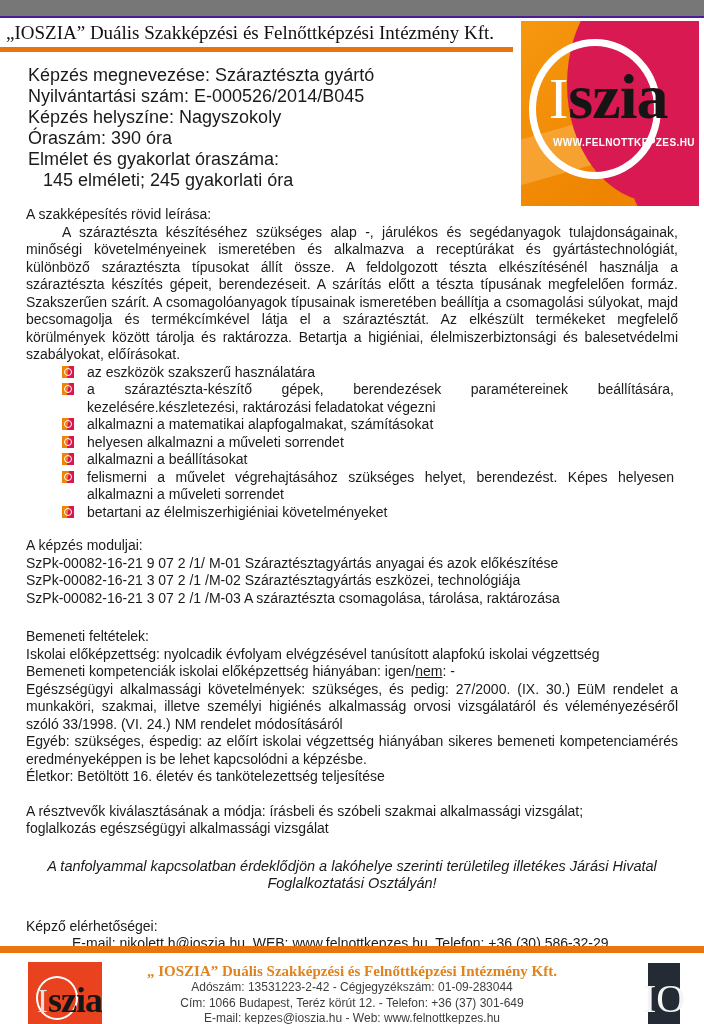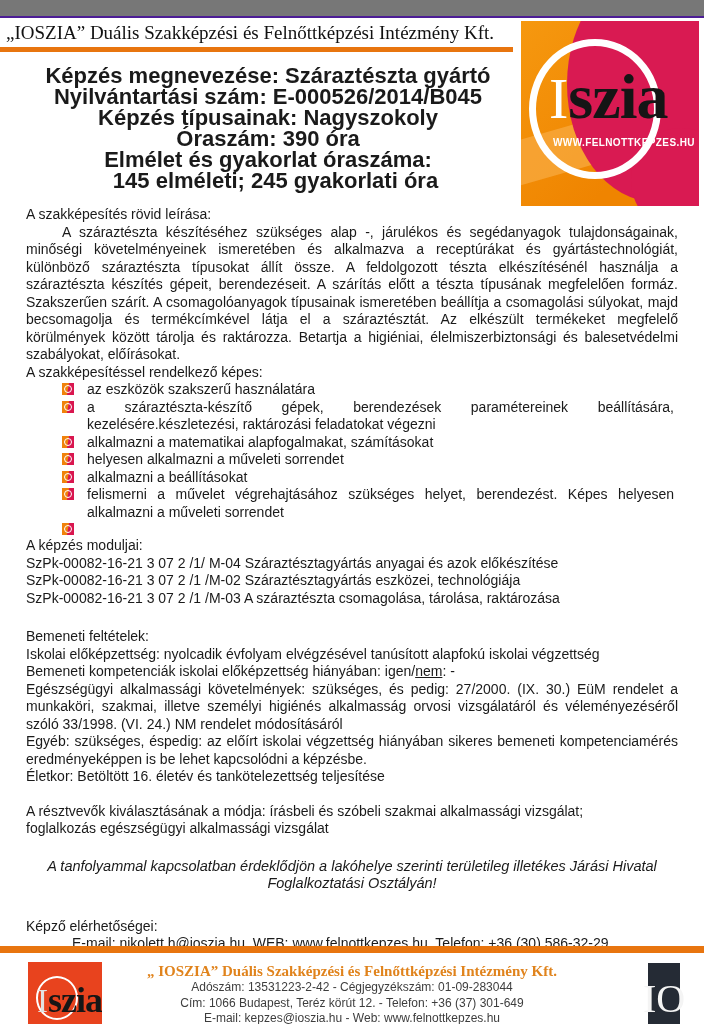--- a/index.html
+++ b/index.html
@@ -60,23 +60,22 @@
   .logo .logo-i  { color: #fff; font-size: 58px; }
   .logo .logo-szia { color: #151515; font-size: 64px; font-weight: 600; letter-spacing: -1px; }
   .logo .logo-url {
     position: absolute; left: 32px; top: 116px;
     color: #fff; font-size: 10px; font-weight: bold; letter-spacing: .4px;
   }
 
   
   .info-block {
     margin: 13px 0 0 28px;
-    font-size: 22px; font-weight: bold; line-height: 21px;
+    font-size: 18px; font-weight: normal; line-height: 21px;
     width: 480px;
-    text-align: center;
   }
   .info-block .indent { padding-left: 15px; }
 
   
   .content { padding: 0 26px 0 26px; font-size: 14px; line-height: 17.5px; }
   .sec-heading { }
   .desc-par { margin: 0; text-align: justify; text-indent: 36px; }
 
   ul.comp-list { list-style: none; margin: 0 0 0 36px; padding: 0; width: 612px; }
   ul.comp-list li { position: relative; padding-left: 25px; text-align: justify; }
@@ -155,49 +154,48 @@
     <div class="ring"></div>
     <div class="logo-text">
       <span class="logo-i">I</span><span class="logo-szia">szia</span>
     </div>
     <div class="logo-url">WWW.FELNOTTKEPZES.HU</div>
   </div>
 
   <div class="info-block">
     <div>Képzés megnevezése: Száraztészta gyártó</div>
     <div>Nyilvántartási szám: E-000526/2014/B045</div>
-    <div>Képzés típusainak: Nagyszokoly</div>
+    <div>Képzés helyszíne: Nagyszokoly</div>
     <div>Óraszám: 390 óra</div>
     <div>Elmélet és gyakorlat óraszáma:</div>
     <div class="indent">145 elméleti; 245 gyakorlati óra</div>
   </div>
 
   <div class="content">
 
     <div class="desc-sec" style="margin-top:15px;">
       <div class="sec-heading">A szakképesítés rövid leírása:</div>
       <p class="desc-par">A száraztészta készítéséhez szükséges alap -, járulékos és segédanyagok tulajdonságainak, minőségi követelményeinek ismeretében és alkalmazva a receptúrákat és gyártástechnológiát, különböző száraztészta típusokat állít össze. A feldolgozott tészta elkészítésénél használja a száraztészta készítés gépeit, berendezéseit. A szárítás előtt a tészta típusának megfelelően formáz. Szakszerűen szárít. A csomagolóanyagok típusainak ismeretében beállítja a csomagolási súlyokat, majd becsomagolja és termékcímkével látja el a száraztésztát. Az elkészült termékeket megfelelő körülmények között tárolja és raktározza. Betartja a higiéniai, élelmiszerbiztonsági és balesetvédelmi szabályokat, előírásokat.</p>
     </div>
 
     <div>
-      <div class="sec-heading">A szakképesítéssel rendelkező képes:</div>
       <ul class="comp-list">
         <li><span class="bullet-icon"></span><span>az eszközök szakszerű használatára</span></li>
         <li><span class="bullet-icon"></span><span>a száraztészta-készítő gépek, berendezések paramétereinek beállítására, kezelésére.készletezési, raktározási feladatokat végezni</span></li>
         <li><span class="bullet-icon"></span><span>alkalmazni a matematikai alapfogalmakat, számításokat</span></li>
         <li><span class="bullet-icon"></span><span>helyesen alkalmazni a műveleti sorrendet</span></li>
         <li><span class="bullet-icon"></span><span>alkalmazni a beállításokat</span></li>
         <li><span class="bullet-icon"></span><span>felismerni a művelet végrehajtásához szükséges helyet, berendezést. Képes helyesen alkalmazni a műveleti sorrendet</span></li>
-        <li><span class="bullet-icon"></span></li>
+        <li><span class="bullet-icon"></span><span>betartani az élelmiszerhigiéniai követelményeket</span></li>
       </ul>
     </div>
 
     <div class="modules-sec">
       <div class="sec-heading">A képzés moduljai:</div>
-      <div>SzPk-00082-16-21 3 07 2 /1/ M-04 Száraztésztagyártás anyagai és azok előkészítése</div>
+      <div>SzPk-00082-16-21 9 07 2 /1/ M-01 Száraztésztagyártás anyagai és azok előkészítése</div>
       <div>SzPk-00082-16-21 3 07 2 /1 /M-02 Száraztésztagyártás eszközei, technológiája</div>
       <div>SzPk-00082-16-21 3 07 2 /1 /M-03 A száraztészta csomagolása, tárolása, raktározása</div>
     </div>
 
     <div class="entry-sec">
       <div class="sec-heading">Bemeneti feltételek:</div>
       <div>Iskolai előképzettség: nyolcadik évfolyam elvégzésével tanúsított alapfokú iskolai végzettség</div>
       <div><span>Bemeneti kompetenciák iskolai előképzettség hiányában: igen/</span><span class="u">nem</span><span>: -</span></div>
       <div class="jline">Egészségügyi alkalmassági követelmények: szükséges, és pedig: 27/2000. (IX. 30.) EüM rendelet a munkaköri, szakmai, illetve személyi higiénés alkalmasság orvosi vizsgálatáról és véleményezéséről szóló 33/1998. (VI. 24.) NM rendelet módosításáról</div>
       <div class="jline">Egyéb: szükséges, éspedig: az előírt iskolai végzettség hiányában sikeres bemeneti kompetenciamérés eredményeképpen is be lehet kapcsolódni a képzésbe.</div>

